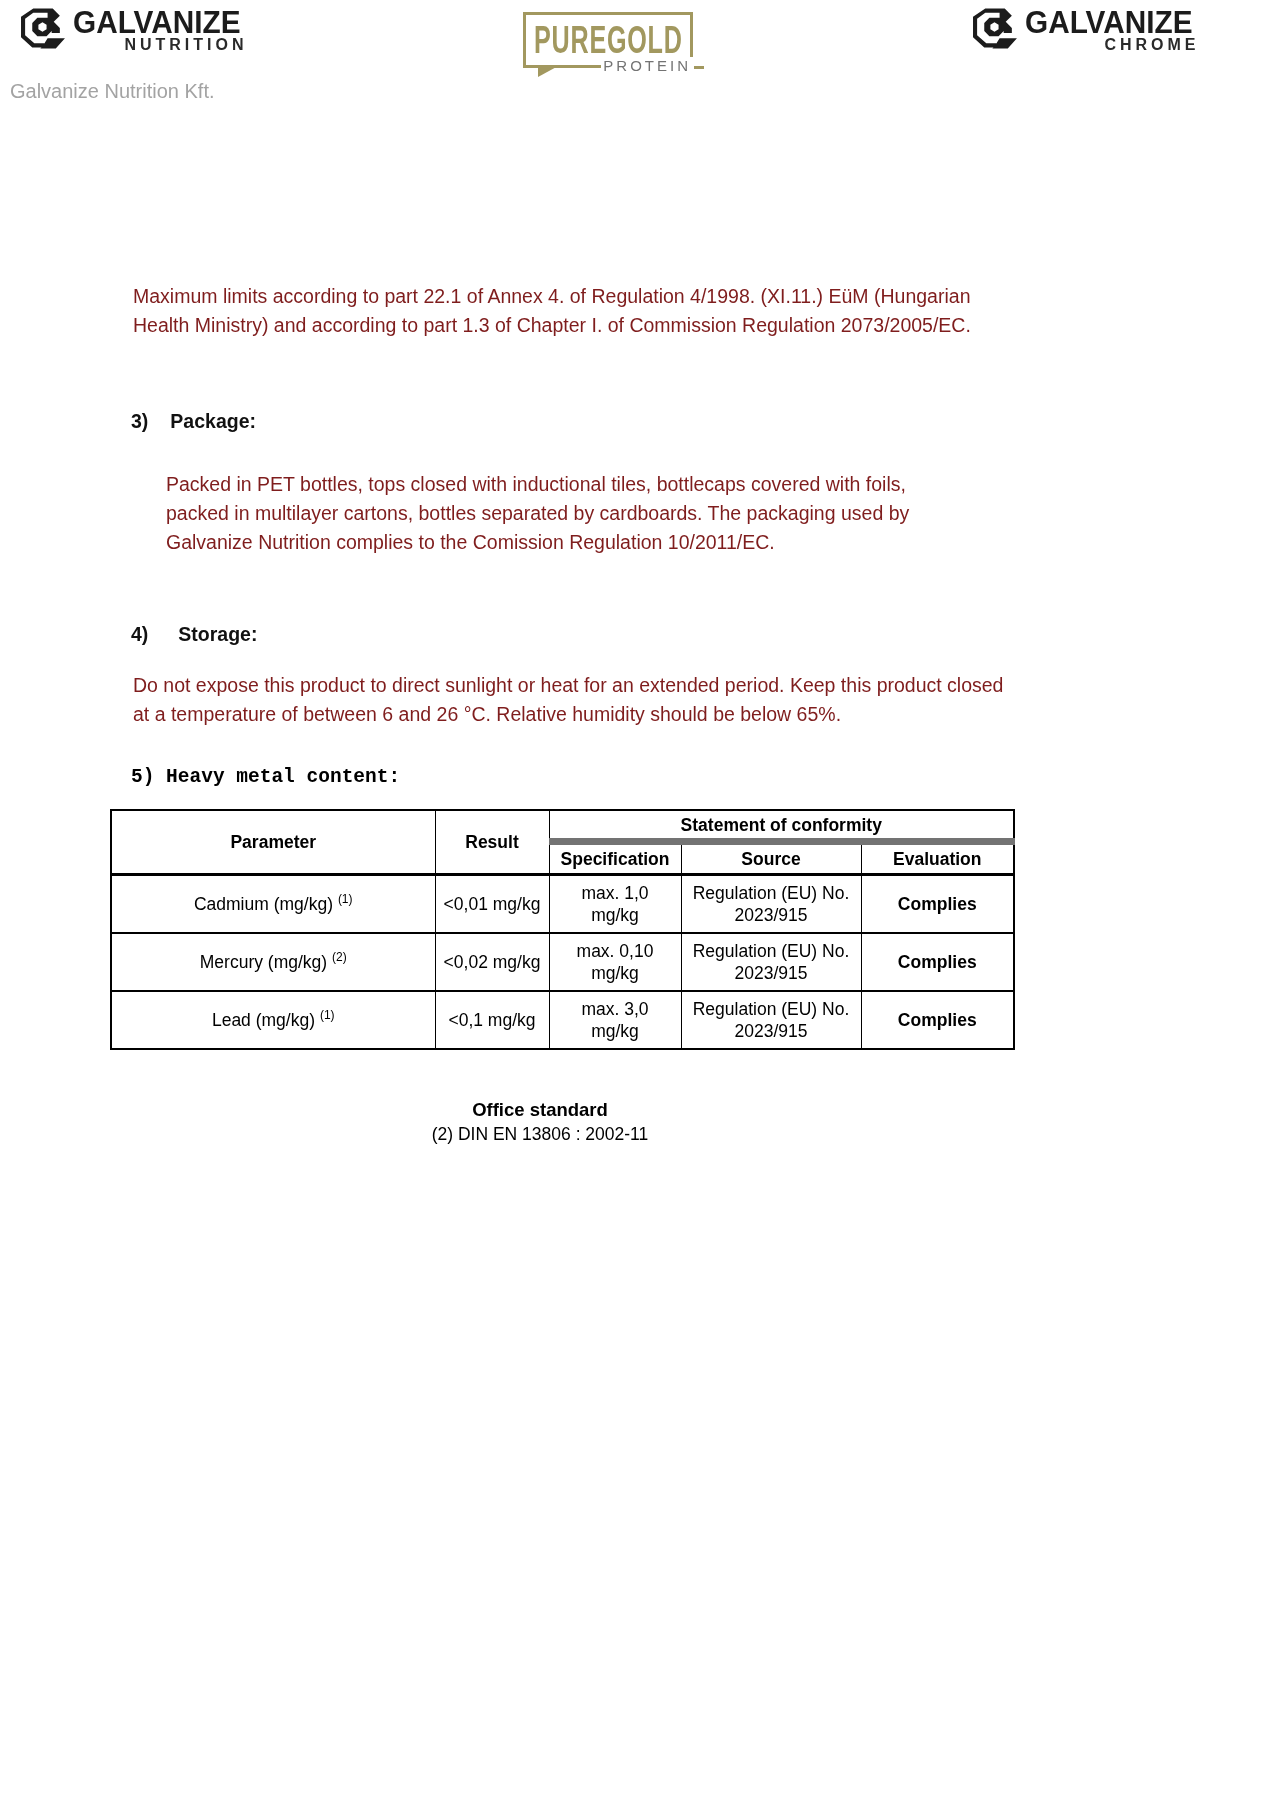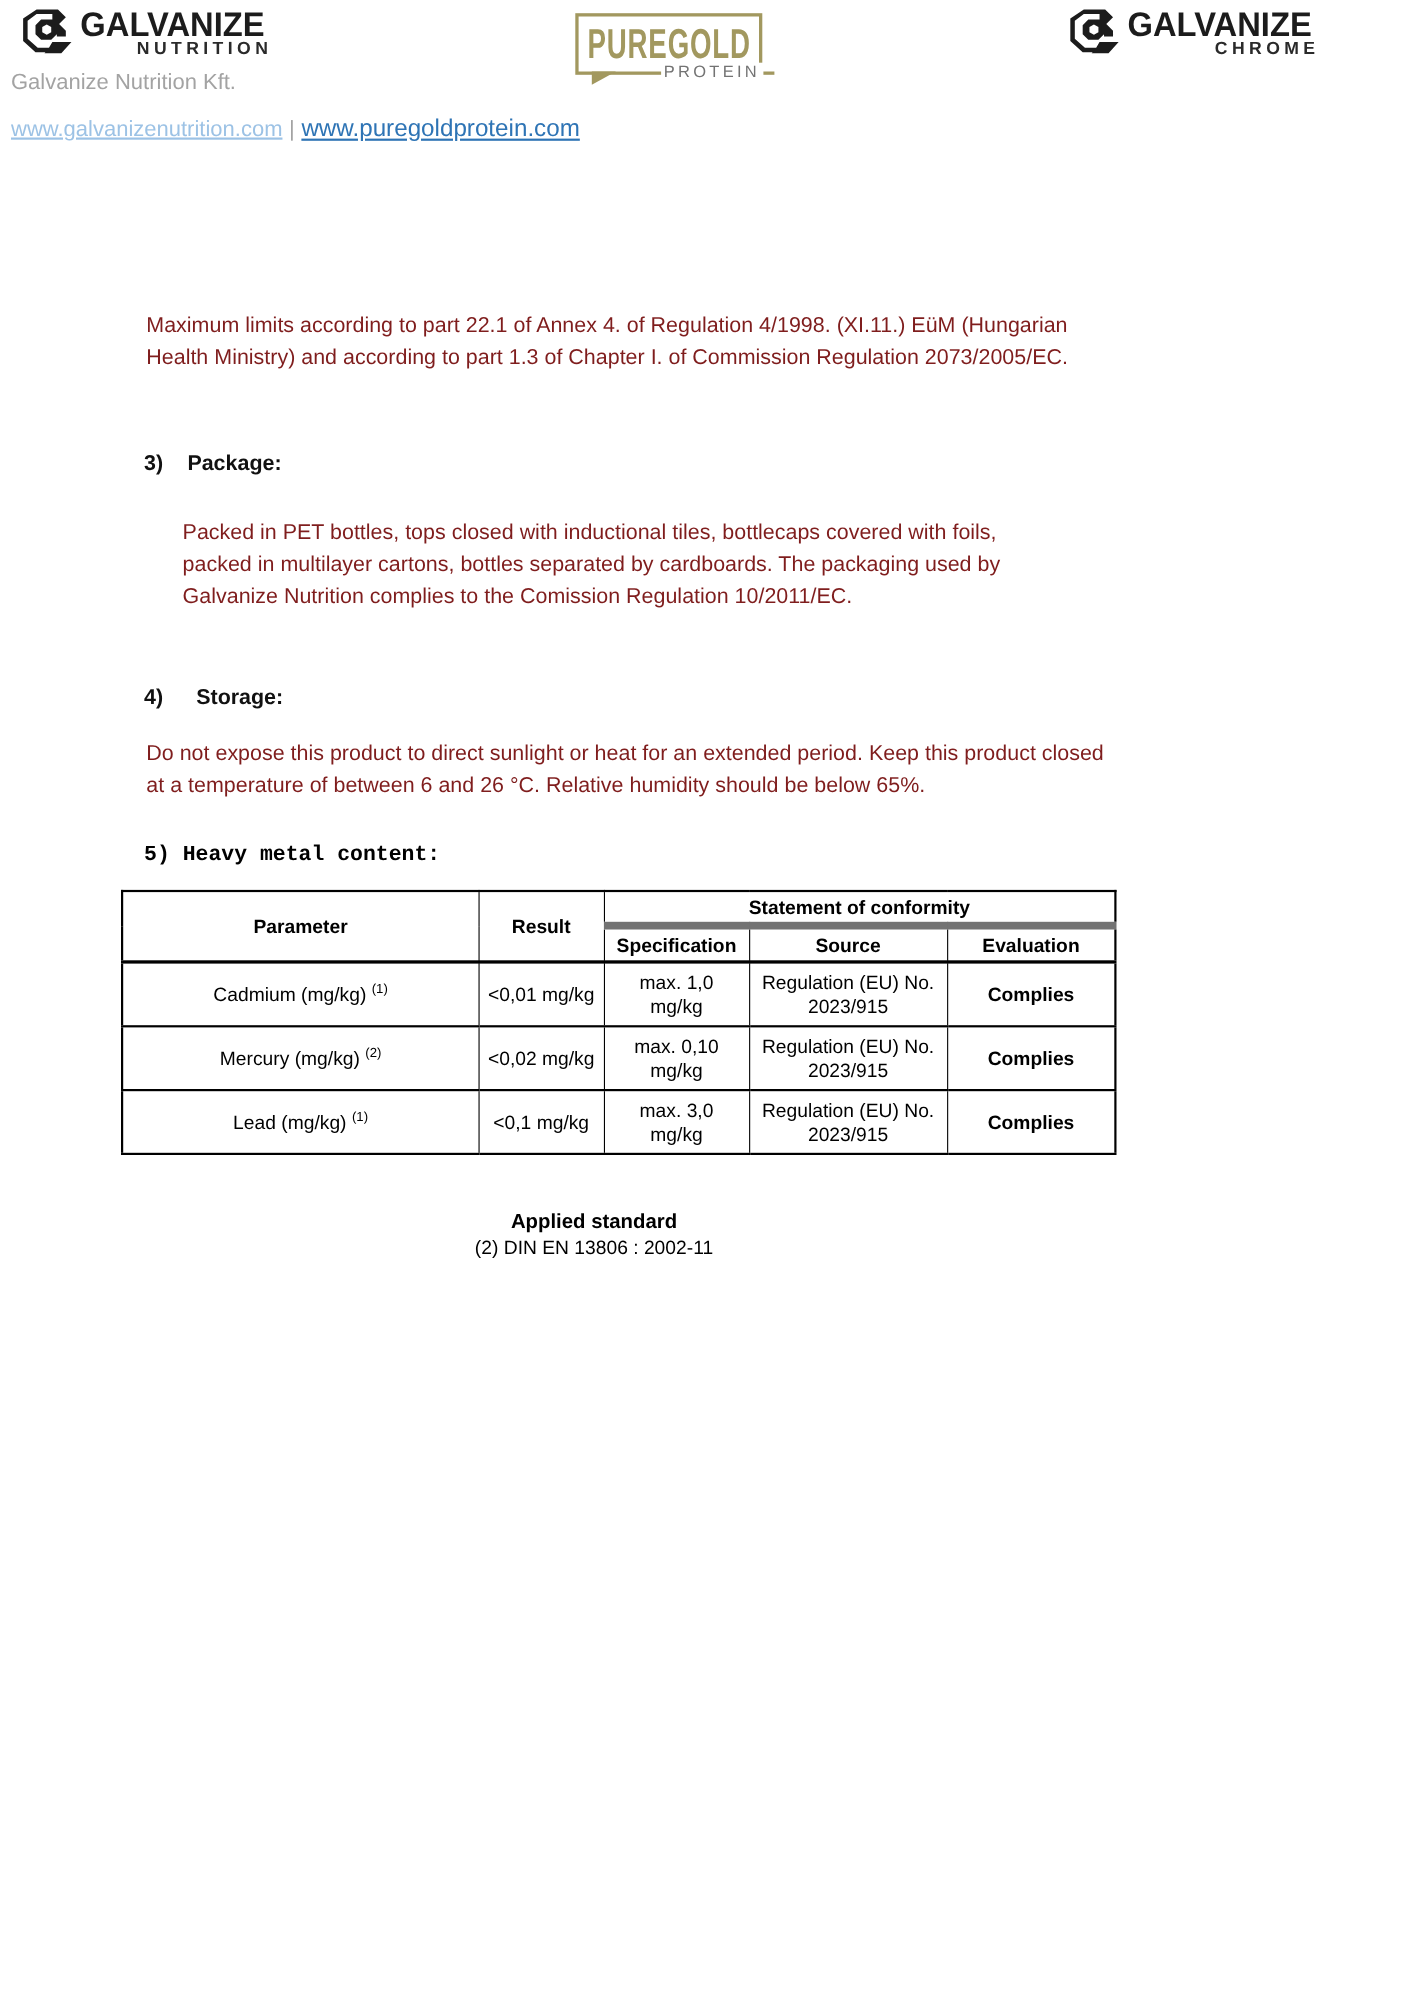--- a/index.html
+++ b/index.html
@@ -40,21 +40,21 @@
   }
   .pg-protein{
     position:absolute;right:-16px;bottom:-10px;background:#ffffff;
     color:#737373;font-size:15px;font-weight:400;letter-spacing:3px;
     padding:0 2px;line-height:18px;white-space:nowrap;
   }
   .pg-protein::after{
     content:"";display:inline-block;width:10px;height:3px;background:#a2985f;
     margin-left:3px;vertical-align:middle;
   }
-  .hdr-company{position:absolute;left:10px;top:64px;font-size:20px;color:#a3a3a3;}
+  .hdr-company{position:absolute;left:10px;top:80px;font-size:20px;color:#a3a3a3;}
   .hdr-links{position:absolute;left:10px;top:104px;font-size:20px;}
   .hdr-link1{color:#9cc2e5;text-decoration:underline;}
   .hdr-sep{color:#a3a3a3;margin:0 6px;}
   .hdr-link2{color:#2e74b5;text-decoration:underline;font-size:22px;}
   .hdr-office{position:absolute;left:10px;top:133px;font-size:20px;color:#a3a3a3;}
   
   .para{font-size:19.5px;line-height:29px;color:#7f1d1d;}
   .intro{margin:112px 0 0 133px;width:884px;}
   .sec-head{font-weight:bold;font-size:19.5px;color:#111;display:flex;}
   .sec-head-package{margin:70px 0 0 131px;}
@@ -122,23 +122,20 @@
       <polygon points="27,31 44,31 35,41 20,41 24,36" fill="#1c1c1c"></polygon>
     </svg>
     <div class="gv-text">
       <div class="gv-brand">GALVANIZE</div>
       <div class="gv-sub">CHROME</div>
     </div>
   </div>
 
   <div class="hdr-company">Galvanize Nutrition Kft.</div>
 
-  <div class="hdr-links">
-    <a class="hdr-link1" href="#">www.galvanizenutrition.com</a><span class="hdr-sep">|</span><a class="hdr-link2" href="#">www.puregoldprotein.com</a>
-  </div>
 
 </div>
 
 <p class="para intro">Maximum limits according to part 22.1 of Annex 4. of Regulation 4/1998. (XI.11.) EüM (Hungarian Health Ministry) and according to part 1.3 of Chapter I. of Commission Regulation 2073/2005/EC.</p>
 
 <div class="sec-head sec-head-package">
   <span class="sec-num">3)</span>
   <span class="sec-title">Package:</span>
 </div>
 <p class="para package-body">Packed in PET bottles, tops closed with inductional tiles, bottlecaps covered with foils, packed in multilayer cartons, bottles separated by cardboards. The packaging used by Galvanize Nutrition complies to the Comission Regulation 10/2011/EC.</p>
@@ -190,15 +187,15 @@
       <td class="cell-param"><span>Lead (mg/kg)</span> <span class="sup">(1)</span></td>
       <td>&lt;0,1 mg/kg</td>
       <td><span class="spec-inner">max. 3,0 mg/kg</span></td>
       <td><span class="src-inner">Regulation (EU) No. 2023/915</span></td>
       <td class="cell-eval">Complies</td>
     </tr>
   </tbody>
 </table>
 
 <div class="applied">
-  <div class="applied-title">Applied standard</div>
+  <div class="applied-title">Office standard</div>
   <div>(2) DIN EN 13806 : 2002-11</div>
 </div>
 
 </body></html>

